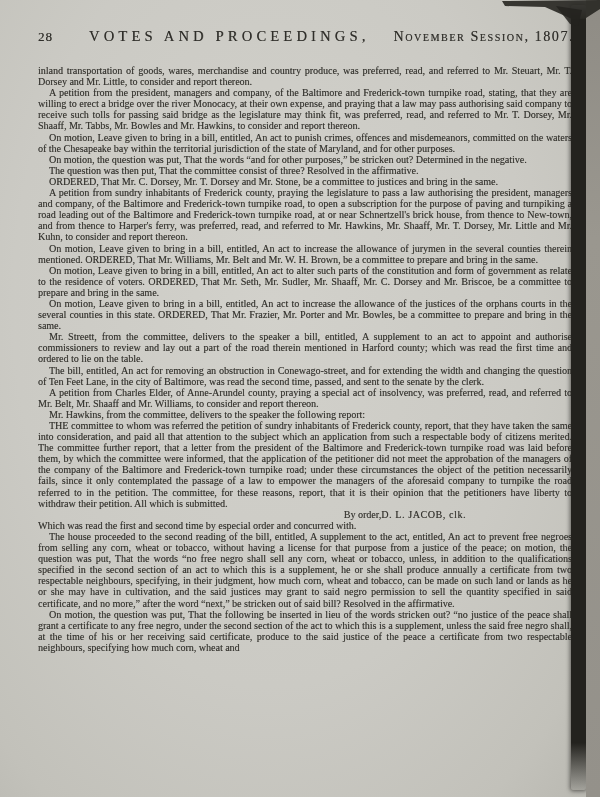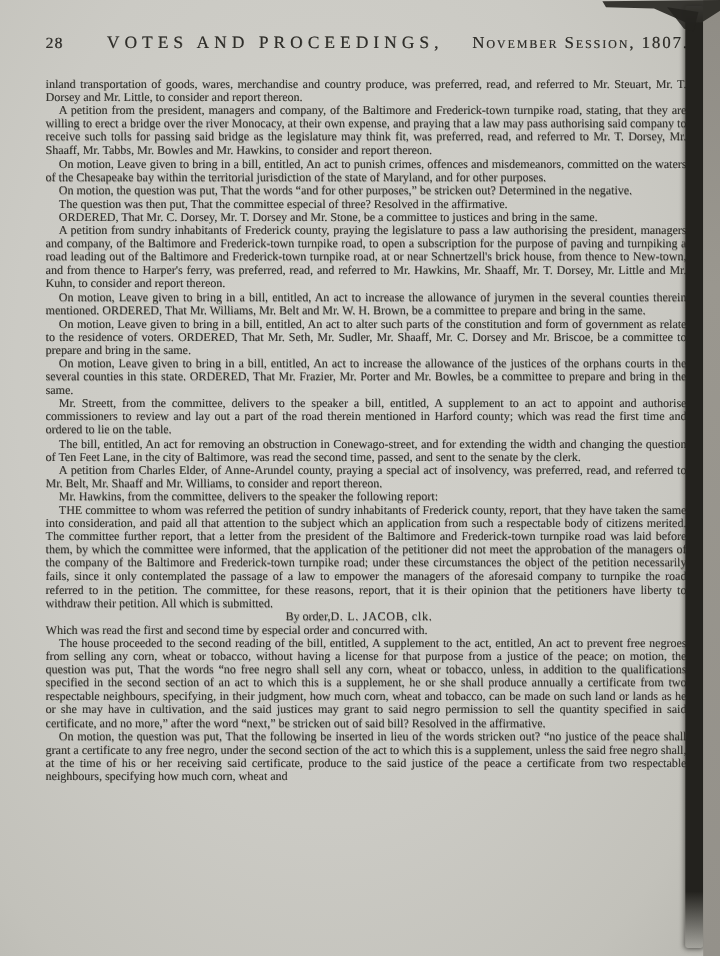--- a/index.html
+++ b/index.html
@@ -22,21 +22,21 @@
   .title{margin-left:36px;font-size:14.5px;letter-spacing:4.2px;}
   .session{margin-left:24px;font-variant:small-caps;font-size:14px;letter-spacing:1.6px;}
   
   .body-text{
     position:absolute;top:65px;left:38px;width:534px;
     color:#35342f;font-size:10px;line-height:11.1px;text-align:justify;
     text-shadow:0.25px 0.25px 0.35px rgba(48,46,42,.5);
   }
   .para{margin:0;}
   .para.indent{text-indent:11px;}
-  .sig-line{display:flex;justify-content:flex-start;padding-left:200px;}
+  .sig-line{display:flex;justify-content:center;padding-left:200px;}
   .sig-right{letter-spacing:0.6px;}
   
   .scan-strip{
     position:absolute;left:571px;top:5px;width:15px;height:785px;
     background:linear-gradient(to bottom, rgba(34,33,29,0) 0, #23221e 14px, #23221e 94%, rgba(34,33,29,0.15) 100%);
     box-shadow:0 0 4px 1px rgba(35,34,30,.65);
     border-radius:2px;
   }
   .scan-outer{
     position:absolute;left:586px;top:0;width:14px;height:797px;
@@ -51,21 +51,21 @@
 
   <div class="header">
     <span class="pageno">28</span><span class="title">VOTES AND PROCEEDINGS,</span><span class="session">November Session, 1807.</span>
   </div>
 
   <div class="body-text">
       <p class="para">inland transportation of goods, wares, merchandise and country produce, was preferred, read, and referred to Mr. Steuart, Mr. T. Dorsey and Mr. Little, to consider and report thereon.</p>
       <p class="para indent">A petition from the president, managers and company, of the Baltimore and Frederick-town turnpike road, stating, that they are willing to erect a bridge over the river Monocacy, at their own expense, and praying that a law may pass authorising said company to receive such tolls for passing said bridge as the legislature may think fit, was preferred, read, and referred to Mr. T. Dorsey, Mr. Shaaff, Mr. Tabbs, Mr. Bowles and Mr. Hawkins, to consider and report thereon.</p>
       <p class="para indent">On motion, Leave given to bring in a bill, entitled, An act to punish crimes, offences and misdemeanors, committed on the waters of the Chesapeake bay within the territorial jurisdiction of the state of Maryland, and for other purposes.</p>
       <p class="para indent">On motion, the question was put, That the words “and for other purposes,” be stricken out? Determined in the negative.</p>
-      <p class="para indent">The question was then put, That the committee especial of three? Resolved in the affirmative.</p>
+      <p class="para indent">The question was then put, That the committee consist of three? Resolved in the affirmative.</p>
       <p class="para indent">ORDERED, That Mr. C. Dorsey, Mr. T. Dorsey and Mr. Stone, be a committee to justices and bring in the same.</p>
       <p class="para indent">A petition from sundry inhabitants of Frederick county, praying the legislature to pass a law authorising the president, managers and company, of the Baltimore and Frederick-town turnpike road, to open a subscription for the purpose of paving and turnpiking a road leading out of the Baltimore and Frederick-town turnpike road, at or near Schnertzell's brick house, from thence to New-town, and from thence to Harper's ferry, was preferred, read, and referred to Mr. Hawkins, Mr. Shaaff, Mr. T. Dorsey, Mr. Little and Mr. Kuhn, to consider and report thereon.</p>
       <p class="para indent">On motion, Leave given to bring in a bill, entitled, An act to increase the allowance of jurymen in the several counties therein mentioned.  ORDERED, That Mr. Williams, Mr. Belt and Mr. W. H. Brown, be a committee to prepare and bring in the same.</p>
       <p class="para indent">On motion, Leave given to bring in a bill, entitled, An act to alter such parts of the constitution and form of government as relate to the residence of voters.  ORDERED, That Mr. Seth, Mr. Sudler, Mr. Shaaff, Mr. C. Dorsey and Mr. Briscoe, be a committee to prepare and bring in the same.</p>
       <p class="para indent">On motion, Leave given to bring in a bill, entitled, An act to increase the allowance of the justices of the orphans courts in the several counties in this state.  ORDERED, That Mr. Frazier, Mr. Porter and Mr. Bowles, be a committee to prepare and bring in the same.</p>
       <p class="para indent">Mr. Streett, from the committee, delivers to the speaker a bill, entitled, A supplement to an act to appoint and authorise commissioners to review and lay out a part of the road therein mentioned in Harford county; which was read the first time and ordered to lie on the table.</p>
       <p class="para indent">The bill, entitled, An act for removing an obstruction in Conewago-street, and for extending the width and changing the question of Ten Feet Lane, in the city of Baltimore, was read the second time, passed, and sent to the senate by the clerk.</p>
       <p class="para indent">A petition from Charles Elder, of Anne-Arundel county, praying a special act of insolvency, was preferred, read, and referred to Mr. Belt, Mr. Shaaff and Mr. Williams, to consider and report thereon.</p>
       <p class="para indent">Mr. Hawkins, from the committee, delivers to the speaker the following report:</p>
       <p class="para indent">THE committee to whom was referred the petition of sundry inhabitants of Frederick county, report, that they have taken the same into consideration, and paid all that attention to the subject which an application from such a respectable body of citizens merited.  The committee further report, that a letter from the president of the Baltimore and Frederick-town turnpike road was laid before them, by which the committee were informed, that the application of the petitioner did not meet the approbation of the managers of the company of the Baltimore and Frederick-town turnpike road; under these circumstances the object of the petition necessarily fails, since it only contemplated the passage of a law to empower the managers of the aforesaid company to turnpike the road referred to in the petition.  The committee, for these reasons, report, that it is their opinion that the petitioners have liberty to withdraw their petition.  All which is submitted.</p>

